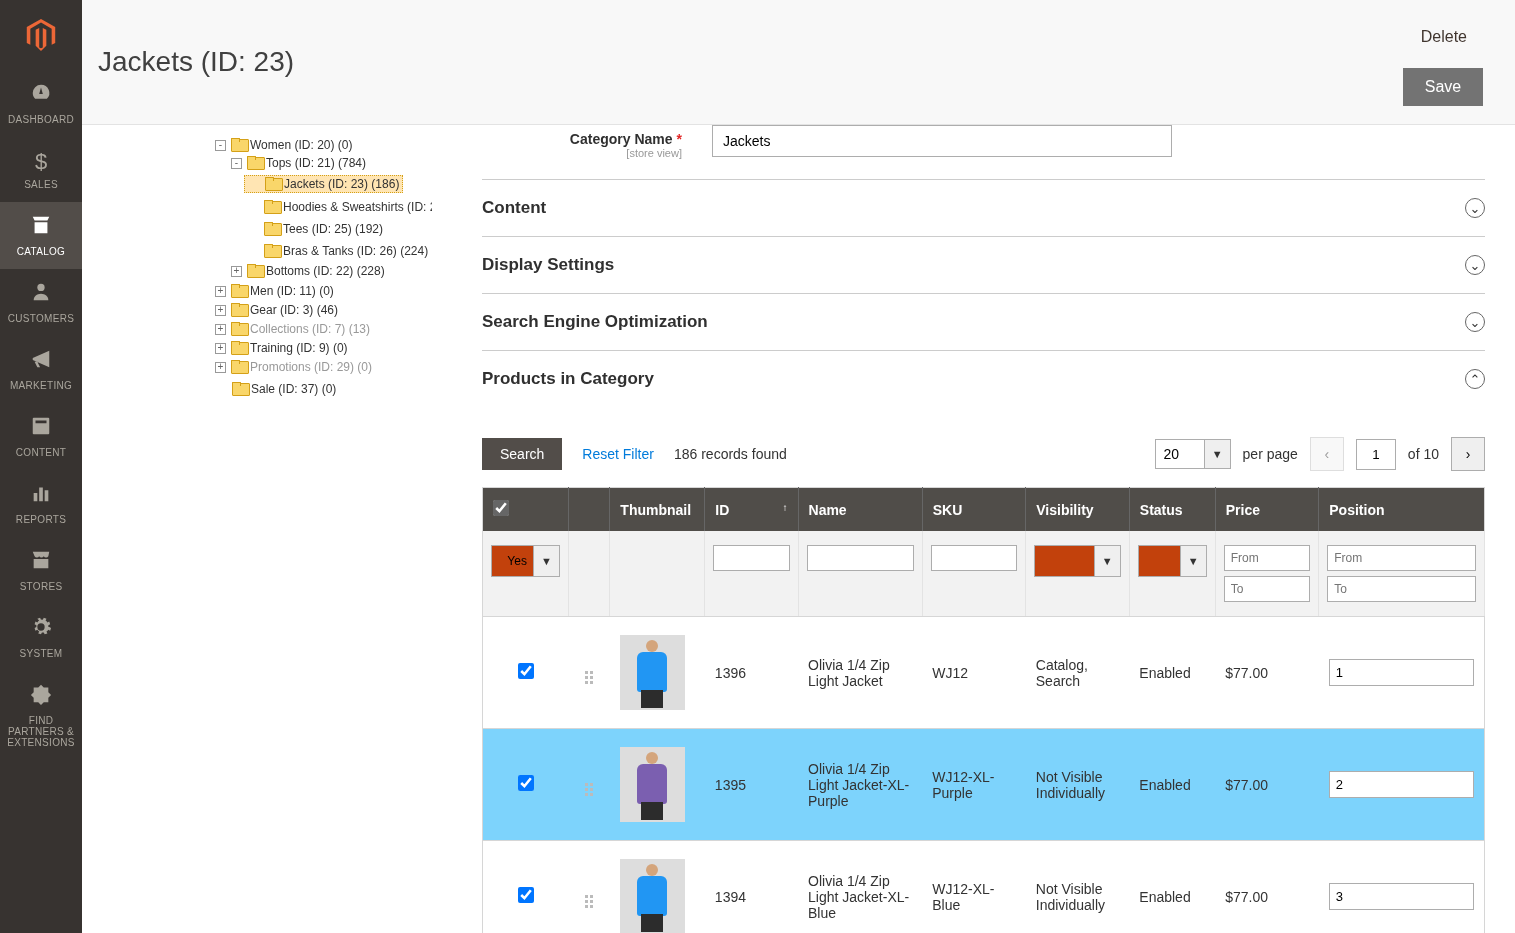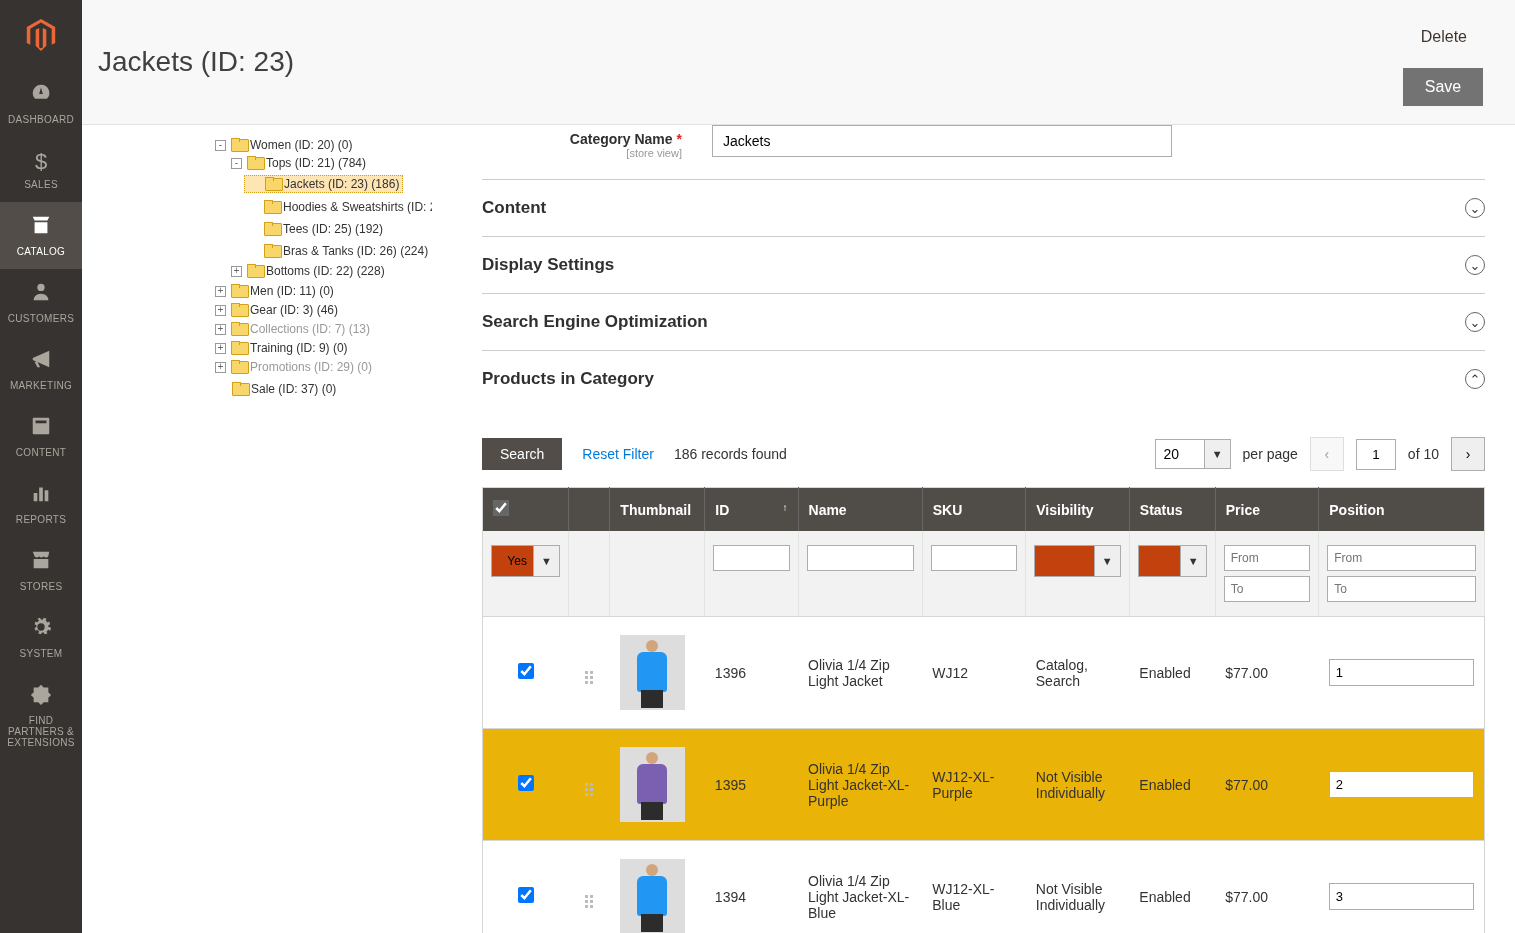--- a/index.html
+++ b/index.html
@@ -79,21 +79,21 @@
     .prod-table thead th { background: #504d49; color: #fff; text-align: left; padding: 12px 10px; font-weight: 600; font-size: 14px; border-right: 1px solid #666; }
     .prod-table thead th:last-child { border-right: none; }
     .filter-row td { background: #f2f2f2; padding: 14px 8px; border-right: 1px solid #e3e3e3; border-bottom: 1px solid #d6d6d6; vertical-align: top; }
     .filter-row input[type=text] { width: 100%; padding: 5px 6px; border: 1px solid #adadad; font-size: 12px; }
     .filter-select { display: flex; width: 100%; }
     .filter-select select, .filter-select-input { flex: 1; padding: 8px 6px; border: 1px solid #adadad; font-size: 12px; background: #c2410c; width: 40px; min-width: 0; text-align: right; }
     .filter-range input { margin-bottom: 5px; }
     .filter-range input:last-child { margin-bottom: 0; }
     
     .prod-table tbody tr.data-row td { padding: 18px 10px; border-bottom: 1px solid #d6d6d6; font-size: 14px; vertical-align: middle; }
-    .prod-table tbody tr.data-row.alt td { background: #eab308; }
+    .prod-table tbody tr.data-row.alt td { background: #7dd3fc; }
     .position-input { width: 100%; padding: 5px 6px; border: 1px solid #adadad; font-size: 13px; }
     
     .chk { width: 16px; height: 16px; }
     .hdr-chk { accent-color: #666; }
     
     .drag-handle { display: inline-flex; flex-direction: column; gap: 2px; cursor: move; }
     .drag-handle span { display: flex; gap: 2px; }
     .drag-handle i { width: 3px; height: 3px; background: #bbb; display: block; }
     
     .thumb { width: 65px; height: 75px; background: #ddd; display: flex; align-items: center; justify-content: center; position: relative; overflow: hidden; }

